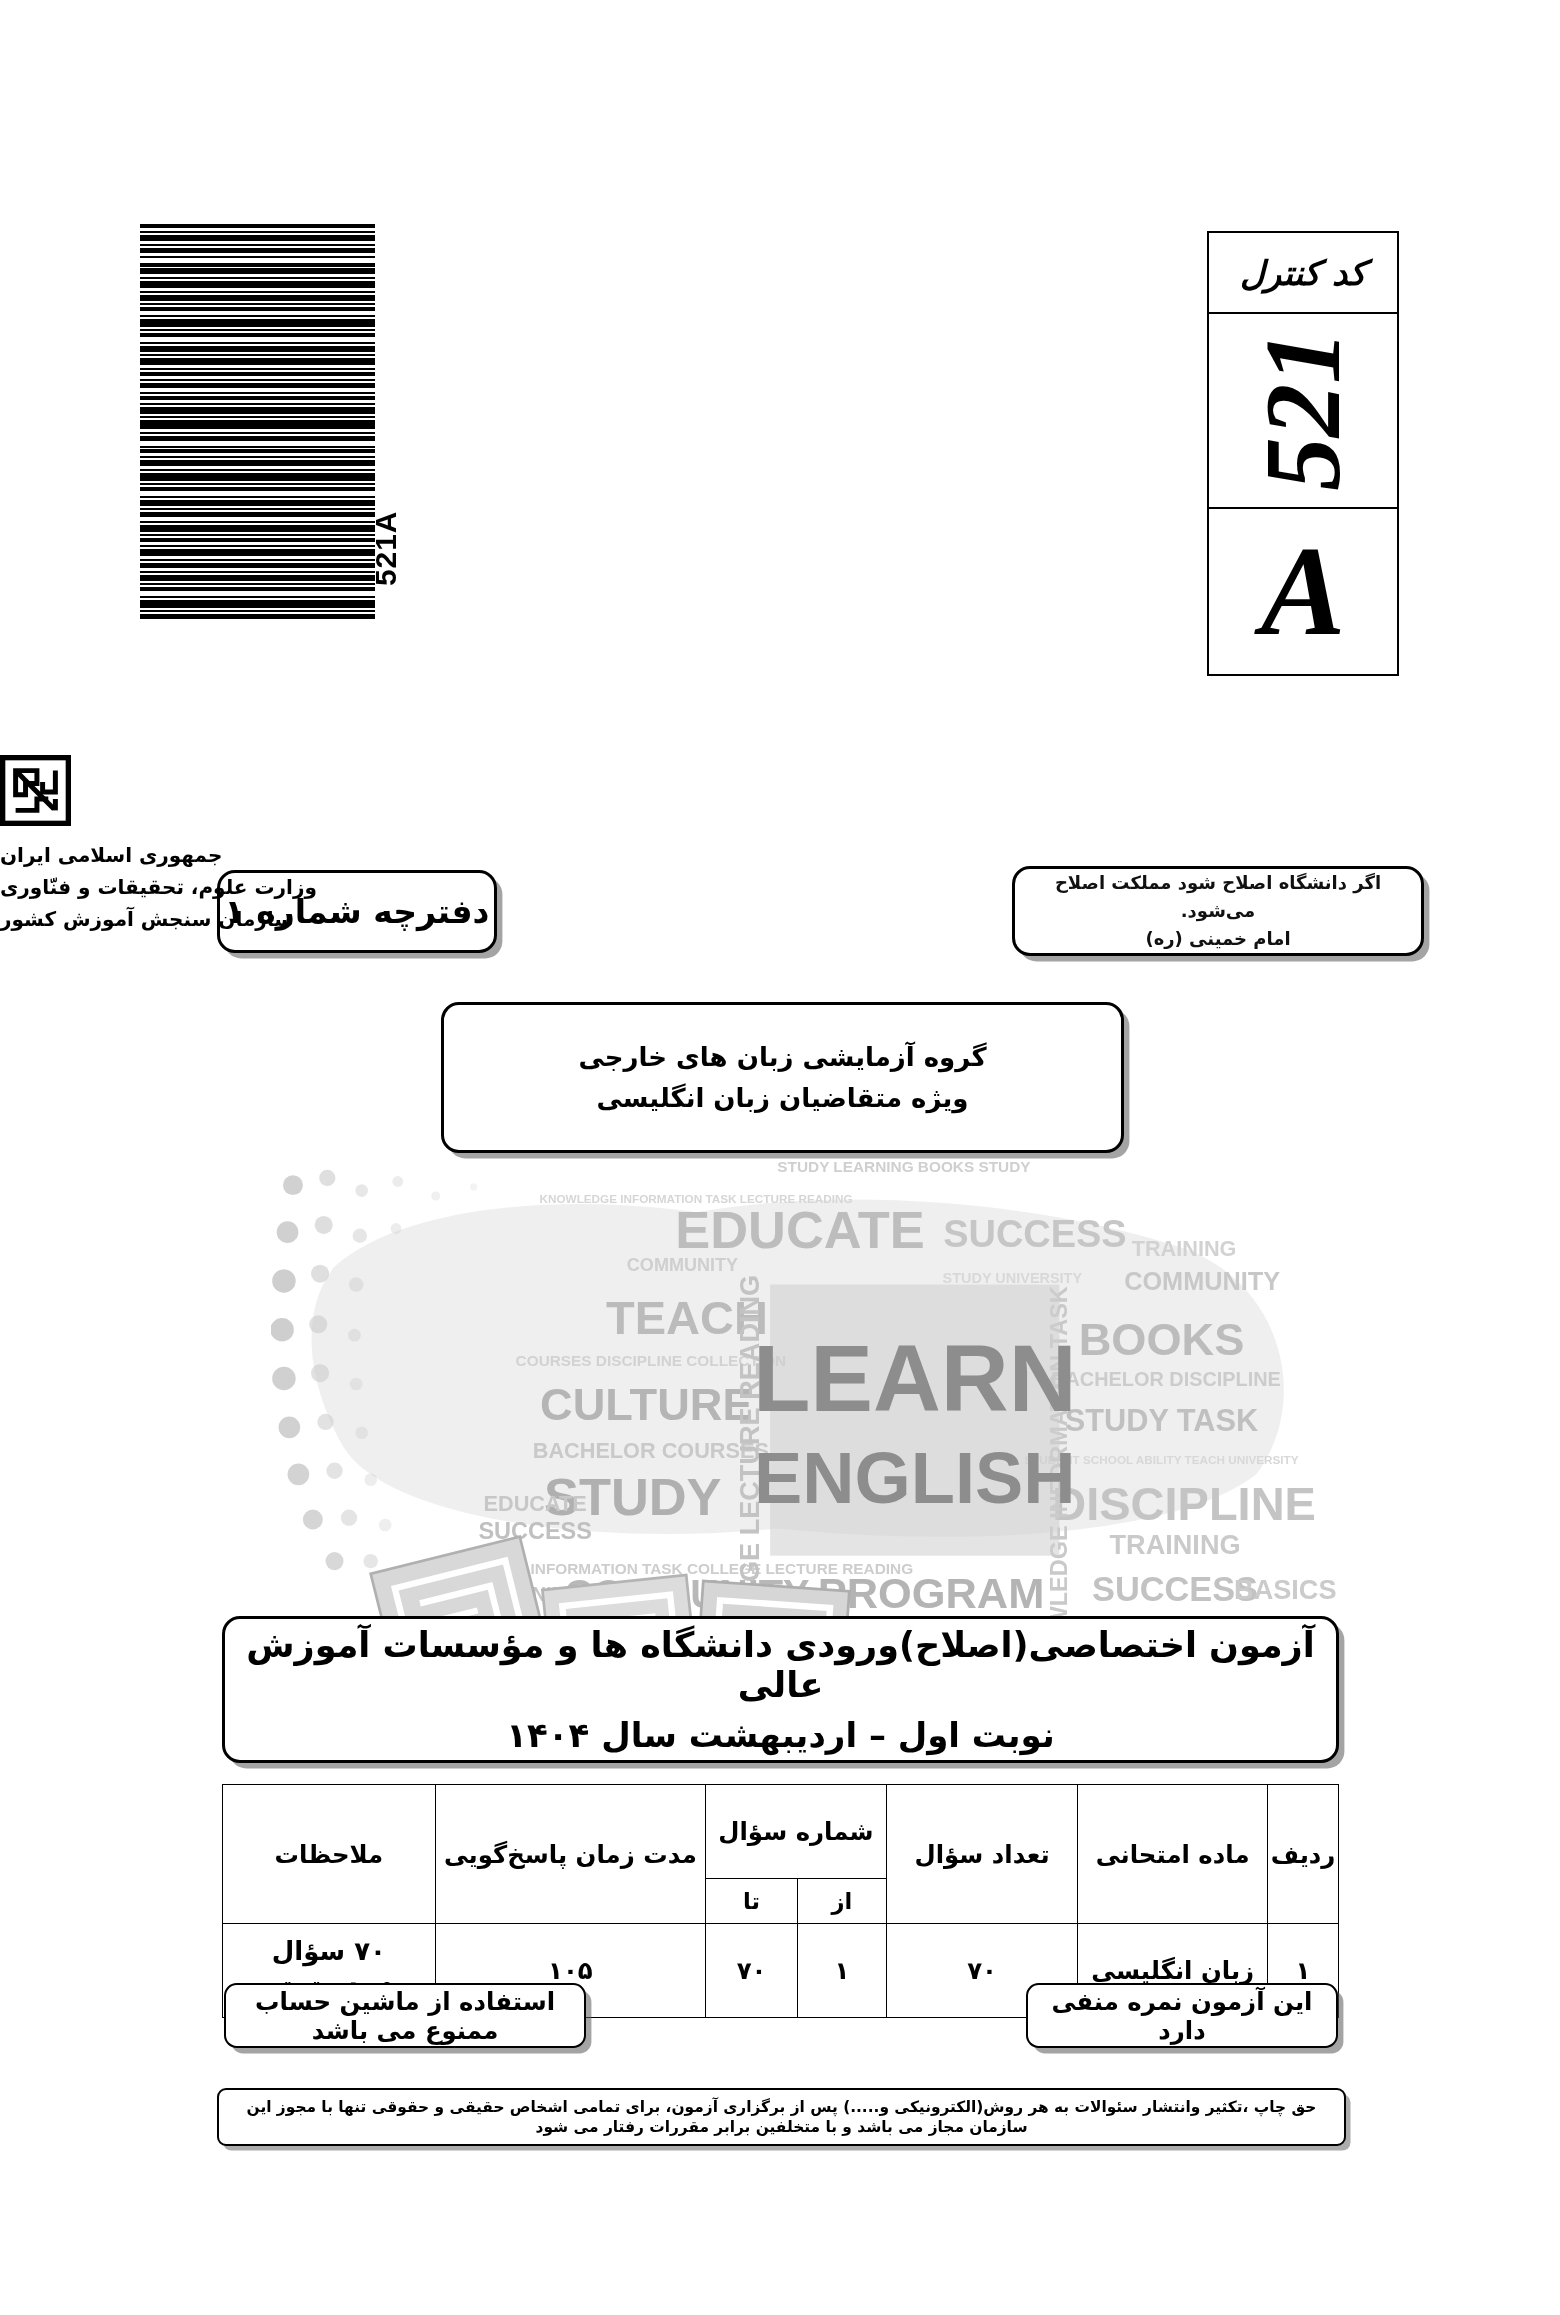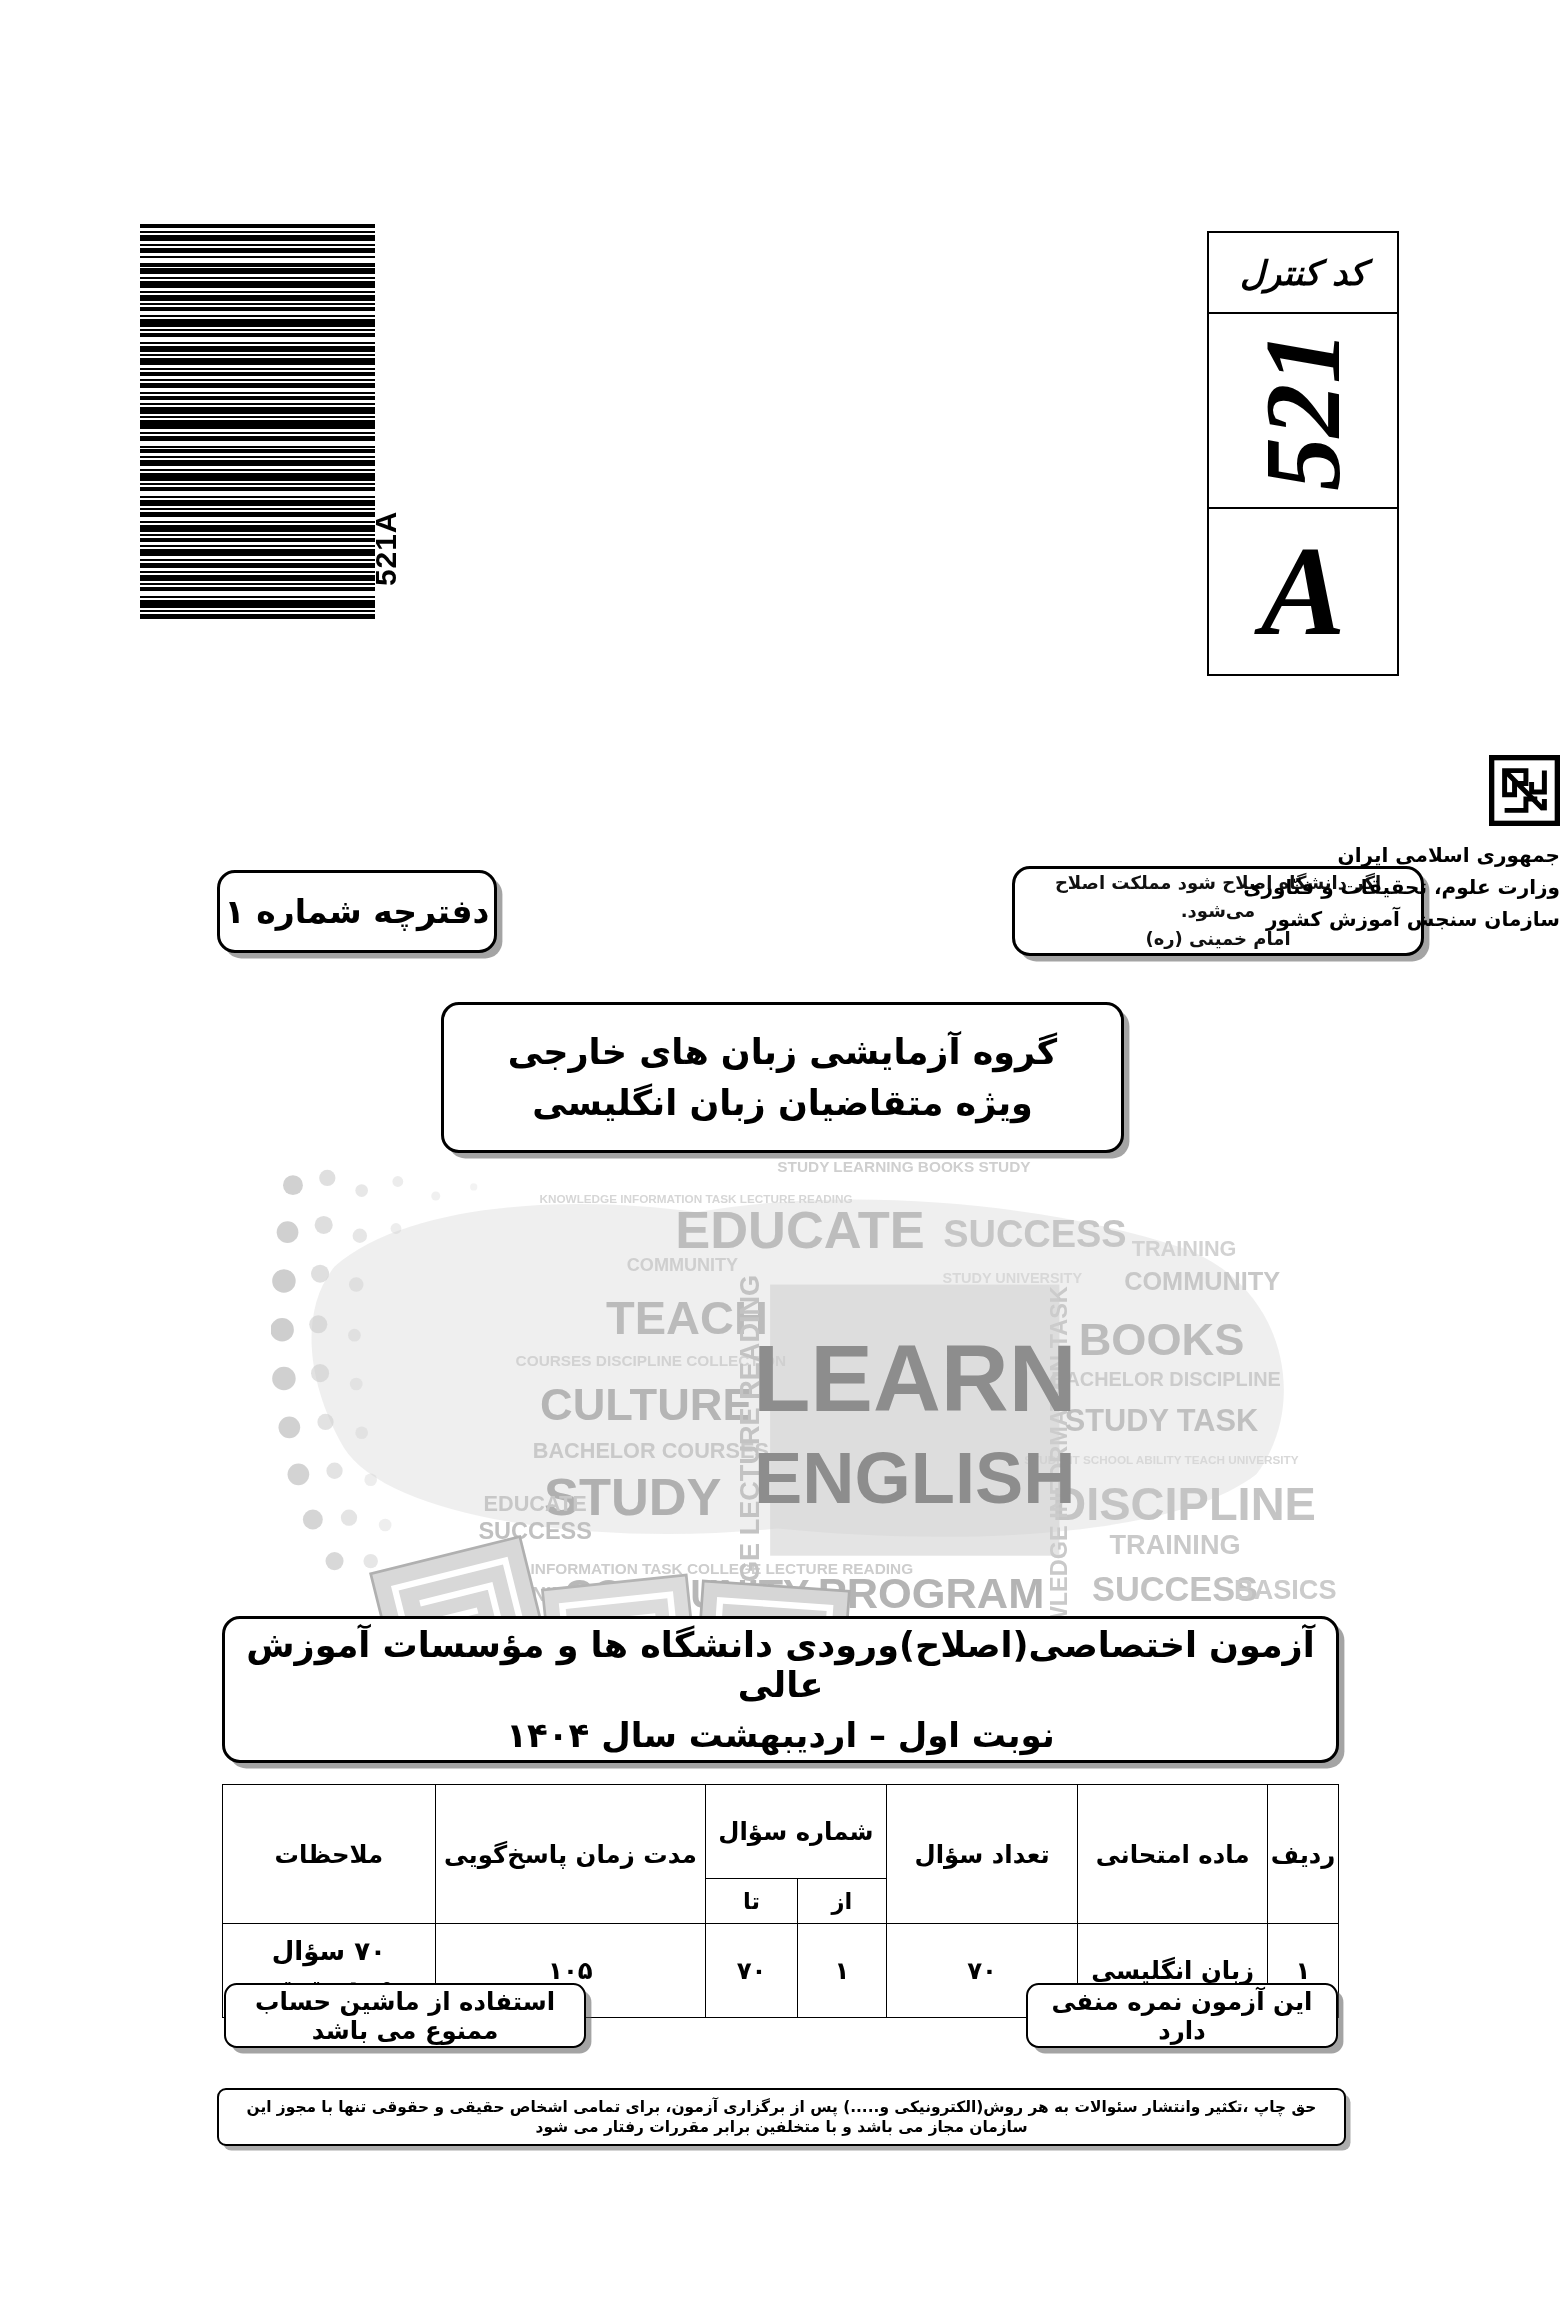--- a/index.html
+++ b/index.html
@@ -153,21 +153,21 @@
   }
 
   #exam-group-box {
     left: 441px;
     top: 1002px;
     width: 683px;
     height: 151px;
     gap: 11.8px;
   }
   #exam-group-box .gline {
-    font-size: 35px;
+    font-size: 26px;
     font-weight: 700;
     letter-spacing: -0.3px;
   }
 
   #exam-title-box {
     left: 222px;
     top: 1616px;
     width: 1117px;
     height: 147px;
     gap: 10px;
@@ -182,23 +182,22 @@
   }
 
   
   #ministry-block {
     position: absolute;
     left: 0;
     right: 0;
     top: 755px;
     display: flex;
     flex-direction: column;
-    align-items: flex-start;
+    align-items: flex-end;
     pointer-events: none;
-    padding-left: 44px;
   }
   #ministry-block > * { pointer-events: auto; }
   #sanjesh-logo {
     width: 71px;
     height: 71px;
     margin-bottom: 12.7px;
   }
   .ministry-line {
     font-size: 20px;
     font-weight: 600;

